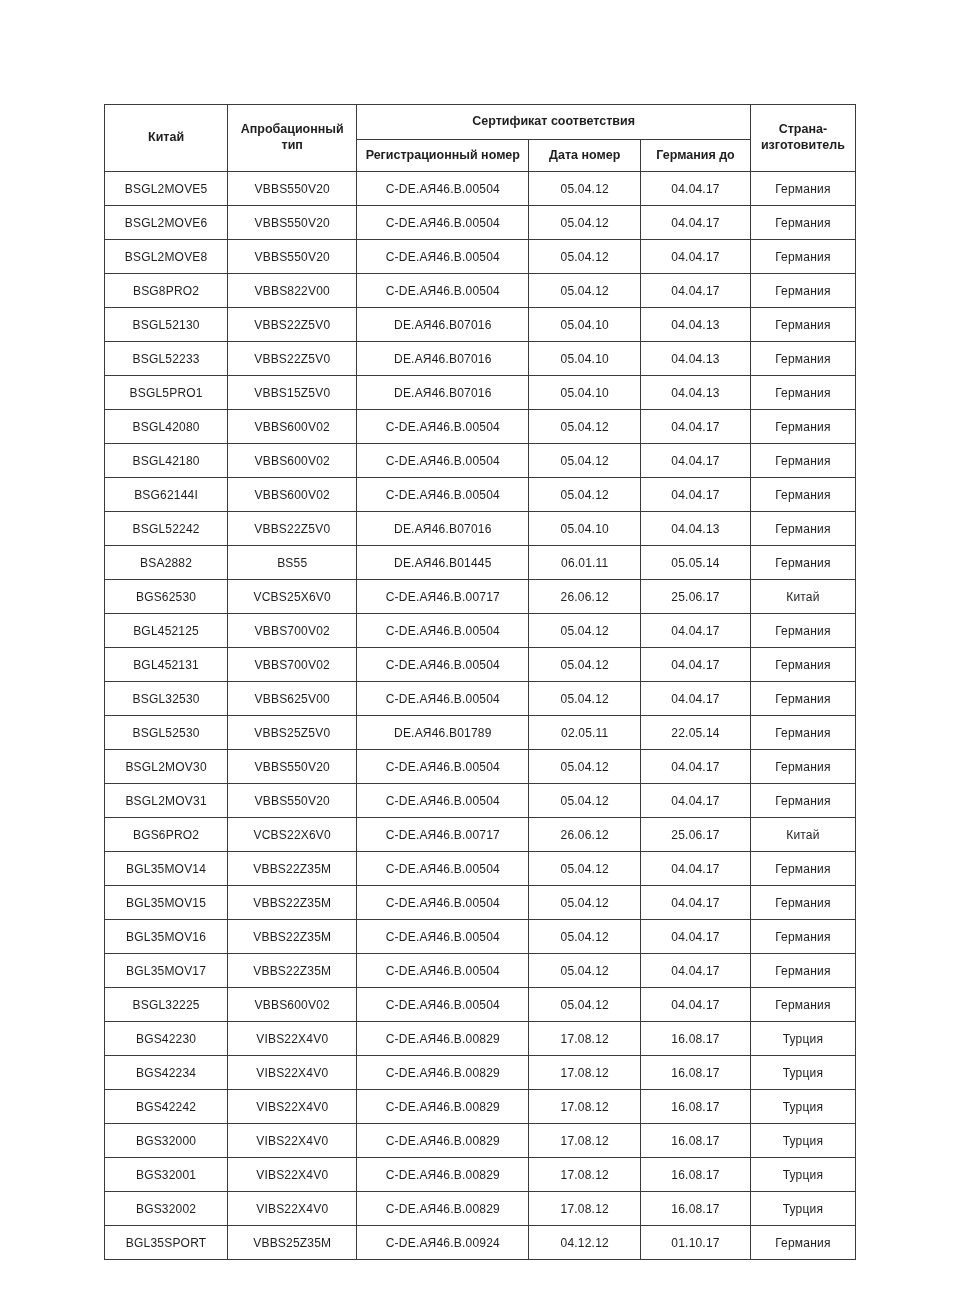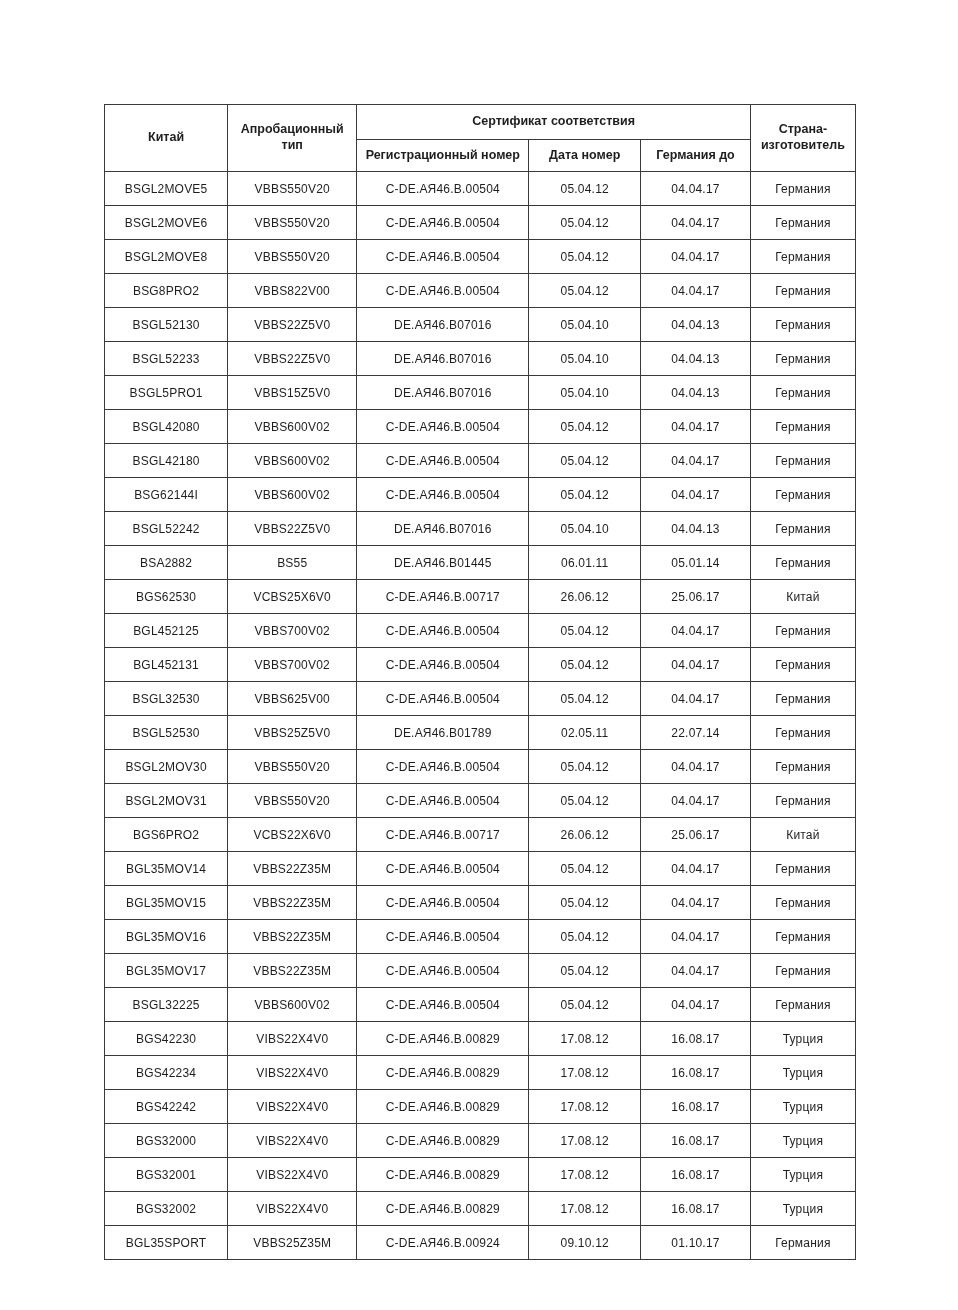--- a/index.html
+++ b/index.html
@@ -172,21 +172,21 @@
           <td>DE.АЯ46.B07016</td>
           <td>05.04.10</td>
           <td>04.04.13</td>
           <td>Германия</td>
         </tr>
         <tr>
           <td>BSA2882</td>
           <td>BS55</td>
           <td>DE.АЯ46.B01445</td>
           <td>06.01.11</td>
-          <td>05.01.14</td>
+          <td>05.05.14</td>
           <td>Германия</td>
         </tr>
         <tr>
           <td>BGS62530</td>
           <td>VCBS25X6V0</td>
           <td>C-DE.АЯ46.B.00717</td>
           <td>26.06.12</td>
           <td>25.06.17</td>
           <td>Китай</td>
         </tr>
@@ -212,21 +212,21 @@
           <td>C-DE.АЯ46.B.00504</td>
           <td>05.04.12</td>
           <td>04.04.17</td>
           <td>Германия</td>
         </tr>
         <tr>
           <td>BSGL52530</td>
           <td>VBBS25Z5V0</td>
           <td>DE.АЯ46.B01789</td>
           <td>02.05.11</td>
-          <td>22.07.14</td>
+          <td>22.05.14</td>
           <td>Германия</td>
         </tr>
         <tr>
           <td>BSGL2MOV30</td>
           <td>VBBS550V20</td>
           <td>C-DE.АЯ46.B.00504</td>
           <td>05.04.12</td>
           <td>04.04.17</td>
           <td>Германия</td>
         </tr>
@@ -331,19 +331,19 @@
           <td>VIBS22X4V0</td>
           <td>C-DE.АЯ46.B.00829</td>
           <td>17.08.12</td>
           <td>16.08.17</td>
           <td>Турция</td>
         </tr>
         <tr>
           <td>BGL35SPORT</td>
           <td>VBBS25Z35M</td>
           <td>C-DE.АЯ46.B.00924</td>
-          <td>09.10.12</td>
+          <td>04.12.12</td>
           <td>01.10.17</td>
           <td>Германия</td>
         </tr>
       </tbody>
   </table>
 </div>
 
 </body></html>

